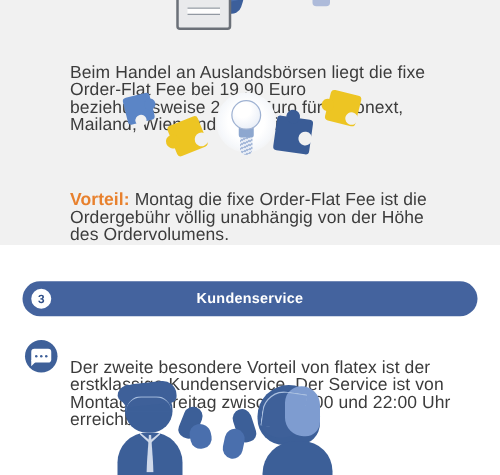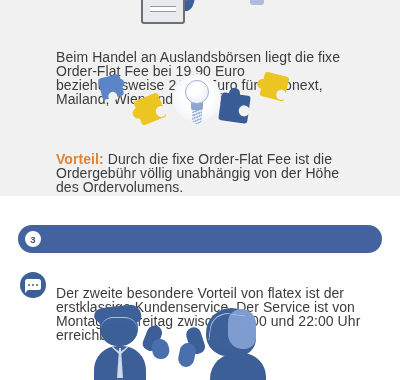--- a/index.html
+++ b/index.html
@@ -447,24 +447,25 @@
     <div class="socket"></div>
   </div>
 
   <div class="puzzle" id="puzzle-4">
     <div class="pz-body"></div>
     <div class="knob"></div>
     <div class="socket"></div>
   </div>
 </div>
 
-<p class="para" id="para-advantage"><span class="vorteil-label">Vorteil:</span><span> Durch die fixe Order-Flat Fee ist die Ordergebühr völlig unabhängig von der Höhe des Ordervolumens.</span></p>
+<p class="para" id="para-advantage"><span class="vorteil-label">Vorteil:</span><span> Montag die fixe Order-Flat Fee ist die Ordergebühr völlig unabhängig von der Höhe des Ordervolumens.</span></p>
 
 <div class="section-header">
   <div class="section-number">3</div>
+  <div class="section-title">Kundenservice</div>
 </div>
 
 <div class="chat-icon">
   <div class="chat-bubble"></div>
   <div class="chat-tail"></div>
   <div class="chat-dots">
     <i></i>
     <i></i>
     <i></i>
   </div>

